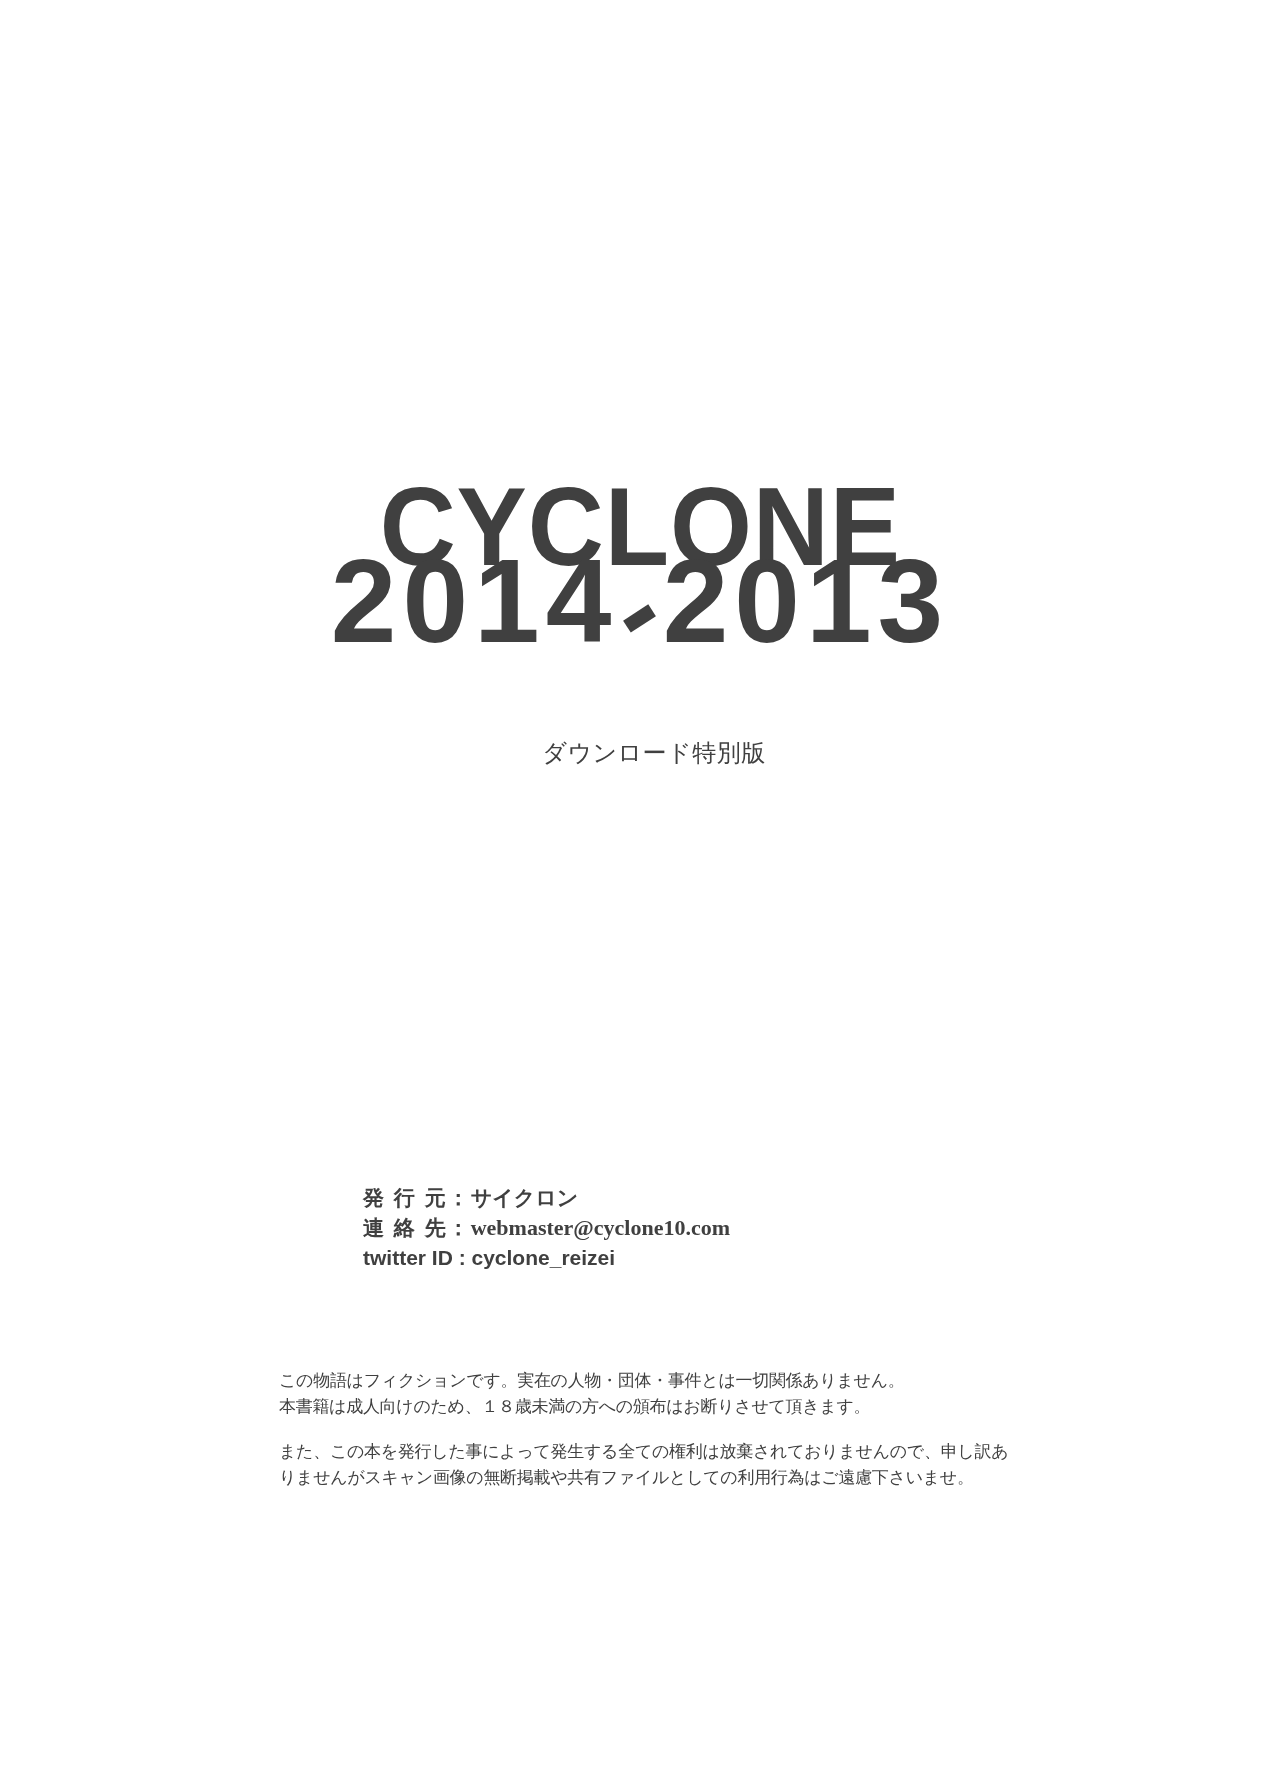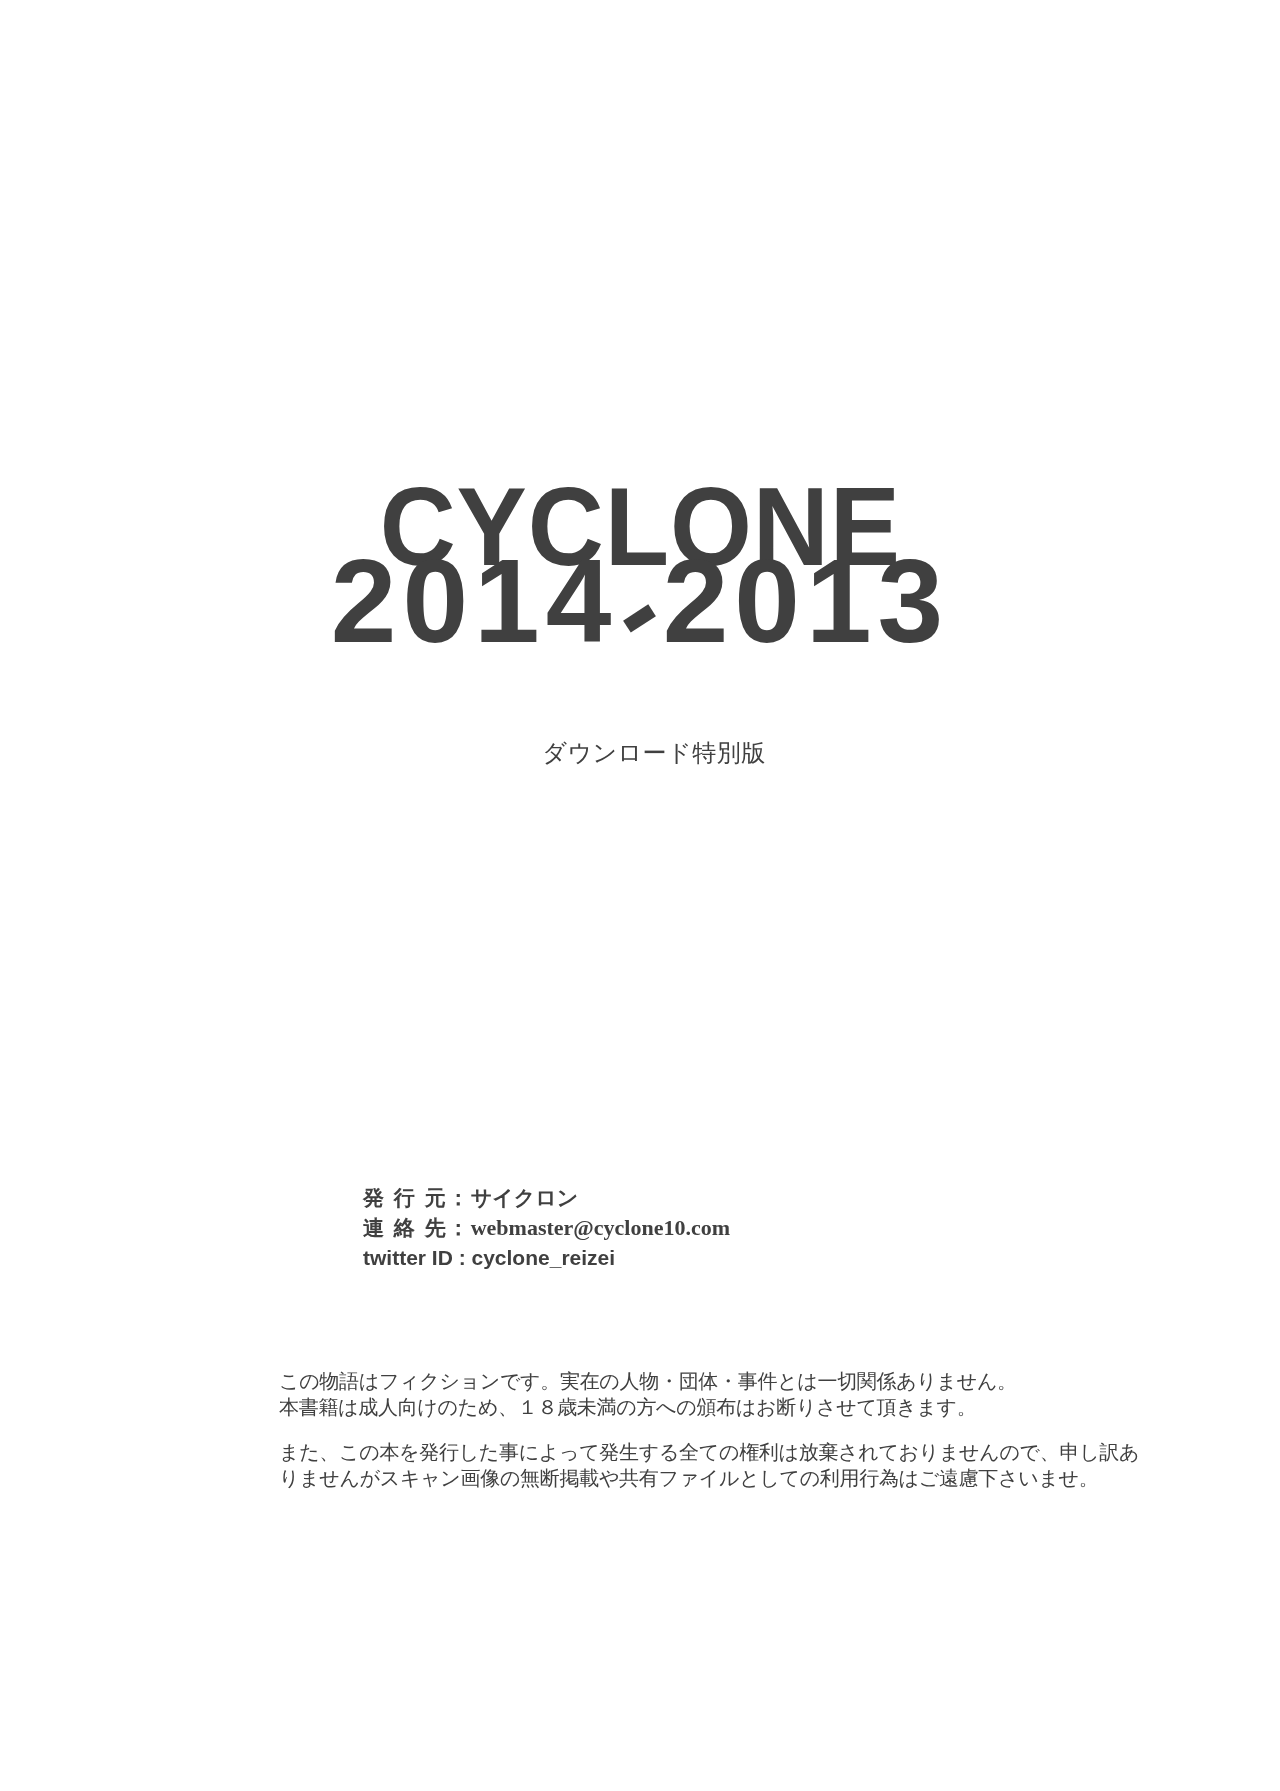--- a/index.html
+++ b/index.html
@@ -78,21 +78,21 @@
   .colophon .label { letter-spacing: 2px; margin-top: 16px; }
   .colophon .serif {
     font-family: Liberation Serif, serif;
     font-size: 22px;
   }
 
   
   .disclaimer-p {
     position: absolute;
     left: 279px;
-    font-size: 20px;
+    font-size: 17px;
     line-height: 26px;
     letter-spacing: -0.3px;
     font-weight: 500;
     white-space: nowrap;
   }
   .disclaimer-p1 { top: 1368px; }
   .disclaimer-p2 { top: 1439px; }
 </style>
 </head>
 <body>

